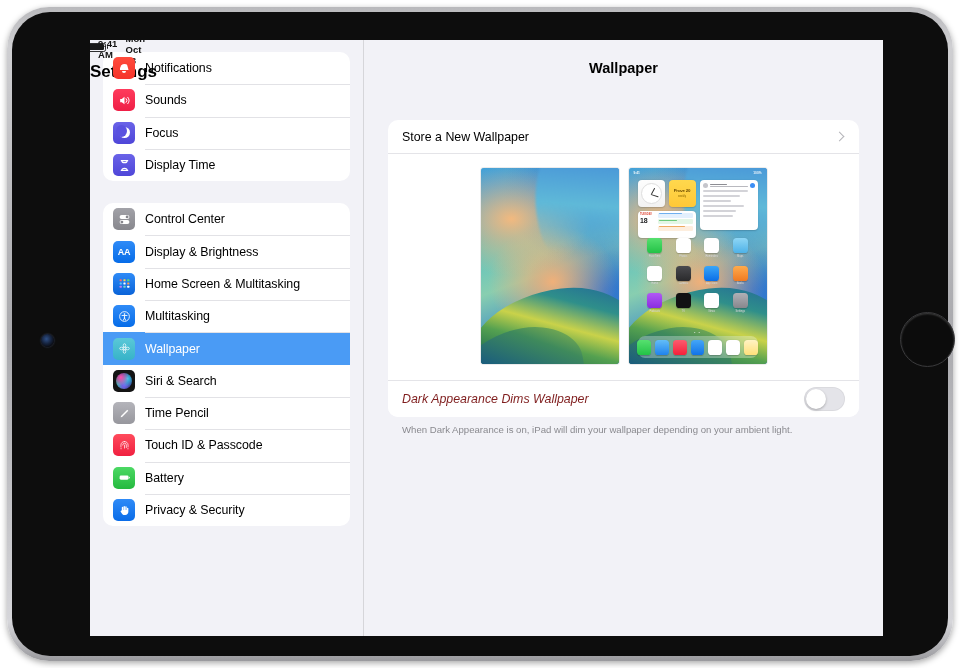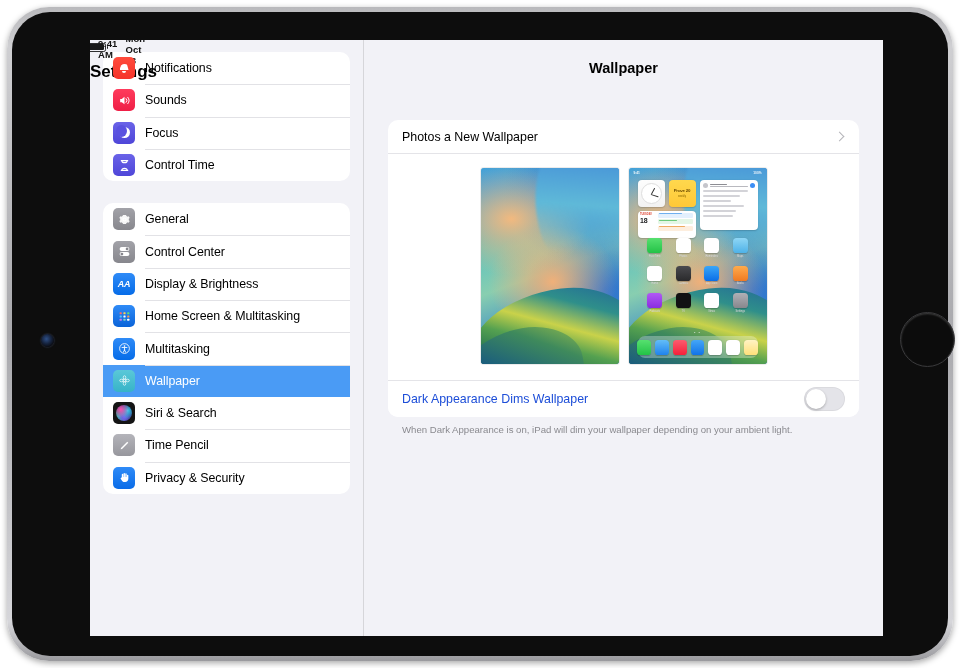--- a/index.html
+++ b/index.html
@@ -114,21 +114,21 @@
   .row + .row::before {
     content: ""; position: absolute; left: 42px; right: 0; top: 0;
     height: 1px; background: #e2e2e6;
   }
   .row.selected { background: #4a9bf5; }
   .row.selected + .row::before { background: transparent; }
   .row-icon {
     width: 22px; height: 22px; border-radius: 5px; flex: 0 0 auto;
     margin-right: 10px; position: relative;
     display: flex; align-items: center; justify-content: center;
-    color: #fff; font-size: 11px; font-weight: bold; overflow: hidden; font-style: italic;
+    color: #fff; font-size: 11px; font-weight: bold; overflow: hidden;
   }
   .row-label { font-size: 12.4px; color: #000; letter-spacing: -.05px; }
   .row.selected .row-label { color: #ffffff; }
 
   
   .ic-notifications { background: linear-gradient(180deg,#ff4b3c,#f5342a); }
   .ic-notifications .bell {
     width: 11px; height: 11px; position: relative;
   }
   .ic-notifications .bell::before {
@@ -321,21 +321,21 @@
     border-radius: 7px; background: rgba(255,255,255,.30);
     backdrop-filter: blur(4px);
     display: flex; align-items: center; justify-content: center; gap: 4px;
   }
   .hs-dock .ico { width: 15px; height: 15px; border-radius: 3.6px; box-shadow: 0 .5px 1px rgba(0,0,0,.2); }
 
   #dark-row {
     height: 36px; display: flex; align-items: center;
     padding: 0 14px; background: #fff;
   }
-  #dark-label { font-size: 12.4px; color: #1d4ed8; flex: 1 1 auto; }
+  #dark-label { font-size: 12.4px; color: #7f1d1d; flex: 1 1 auto; font-style: italic; }
   .switch {
     width: 41px; height: 23.5px; border-radius: 12px;
     background: #e4e4e9; position: relative; flex: 0 0 auto;
     box-shadow: inset 0 0 0 1px rgba(0,0,0,.045);
   }
   .switch .knob {
     position: absolute; left: 1.6px; top: 1.6px;
     width: 20.3px; height: 20.3px; border-radius: 50%;
     background: #fff; box-shadow: 0 1px 2.5px rgba(0,0,0,.28);
   }
@@ -400,34 +400,25 @@
                 <span class="moon"></span>
               </span>
             <span class="row-label">Focus</span>
           </div>
           <div class="row">
             <span class="row-icon ic-screentime">
               <svg class="glyph-svg sm" viewBox="0 0 24 24" fill="none" stroke="#fff" stroke-width="2" stroke-linecap="round">
                   <path d="M6 3h12M6 21h12M7 3c0 5 10 5 10 0M7 21c0-5 10-5 10 0"></path>
                 </svg>
             </span>
-            <span class="row-label">Control Time</span>
+            <span class="row-label">Display Time</span>
           </div>
         </div>
 
         <div class="group">
-          <div class="row">
-            <span class="row-icon ic-general">
-              <svg class="glyph-svg sm" viewBox="0 0 24 24" fill="#fff">
-                  <path d="M12 8.2a3.8 3.8 0 100 7.6 3.8 3.8 0 000-7.6zm0 5.8a2 2 0 110-4 2 2 0 010 4z"></path>
-                  <path d="M20 12c0-.5 0-1-.1-1.4l1.7-1.3-1.8-3.1-2 .8a7.8 7.8 0 00-2.4-1.4L15 3.5H9l-.4 2.1a7.8 7.8 0 00-2.4 1.4l-2-.8-1.8 3.1 1.7 1.3a8 8 0 000 2.8l-1.7 1.3 1.8 3.1 2-.8c.7.6 1.5 1.1 2.4 1.4l.4 2.1h6l.4-2.1c.9-.3 1.7-.8 2.4-1.4l2 .8 1.8-3.1-1.7-1.3c.1-.4.1-.9.1-1.4z" opacity=".92"></path>
-                </svg>
-            </span>
-            <span class="row-label">General</span>
-          </div>
           <div class="row">
             <span class="row-icon ic-controlcenter">
               <svg class="glyph-svg sm" viewBox="0 0 24 24">
                   <rect x="3" y="3.5" width="18" height="7.5" rx="3.75" fill="#fff"></rect>
                   <circle cx="16.8" cy="7.25" r="2.6" fill="#87878d"></circle>
                   <rect x="3" y="13" width="18" height="7.5" rx="3.75" fill="#fff"></rect>
                   <circle cx="7.2" cy="16.75" r="2.6" fill="#87878d"></circle>
                 </svg>
             </span>
             <span class="row-label">Control Center</span>
@@ -486,41 +477,62 @@
           </div>
           <div class="row">
             <span class="row-icon ic-pencil">
               <svg class="glyph-svg sm" viewBox="0 0 24 24">
                   <path d="M5 19l2.5-.6L19 6.9l-1.9-1.9L5.6 16.5 5 19z" fill="#fff"></path>
                 </svg>
             </span>
             <span class="row-label">Time Pencil</span>
           </div>
           <div class="row">
+            <span class="row-icon ic-touchid">
+              <svg class="glyph-svg sm" viewBox="0 0 24 24" fill="none" stroke="#fff" stroke-width="1.3" stroke-linecap="round">
+                <path d="M12 4.6c-4 0-6.6 3.1-6.6 6.6v3"></path>
+                  <path d="M12 4.6c4 0 6.6 3.1 6.6 6.6v3.4"></path>
+                <path d="M8.6 11.2a3.4 3.4 0 016.8 0v4.6"></path>
+                  <path d="M12 11.4v5.4"></path>
+                <path d="M5.6 16.6v1.6M18.4 17.2v1.2"></path>
+              </svg>
+            </span>
+            <span class="row-label">Touch ID &amp; Passcode</span>
+          </div>
+          <div class="row">
+            <span class="row-icon ic-battery">
+              <svg class="glyph-svg sm" viewBox="0 0 24 24">
+                  <rect x="3" y="8.5" width="16.5" height="7.5" rx="2.4" fill="#fff"></rect>
+                  <rect x="20.2" y="10.8" width="1.6" height="3" rx=".7" fill="#fff"></rect>
+                </svg>
+            </span>
+            <span class="row-label">Battery</span>
+          </div>
+          <div class="row">
             <span class="row-icon ic-privacy">
               <svg class="glyph-svg sm" viewBox="0 0 24 24" fill="#fff">
                   <path d="M7 12V6.4a1.3 1.3 0 012.6 0V11h.6V4.8a1.3 1.3 0 012.6 0V11h.6V5.6a1.3 1.3 0 012.6 0V11h.6V8.2a1.25 1.25 0 012.5 0v6.2c0 3.4-2.4 5.9-5.8 5.9h-1.6c-2 0-3.2-.8-4.3-2.4l-2.4-3.6c-.5-.8-.2-1.6.6-2 .7-.3 1.3-.1 1.8.5L7 14.4z"></path>
                 </svg>
             </span>
             <span class="row-label">Privacy &amp; Security</span>
           </div>
         </div>
 
       </div>
     </div>
 
     <div id="detail">
       <div id="detail-header">
         <span id="detail-title">Wallpaper</span>
       </div>
 
       <div id="card">
 
         <div id="choose-row">
-          <span id="choose-label">Photos a New Wallpaper</span>
+          <span id="choose-label">Store a New Wallpaper</span>
           <span class="chevron"></span>
         </div>
 
         <div id="previews">
 
           <div class="preview">
             <div class="wall-bg"></div>
             <div class="wall-swirl"></div>
             <div class="wall-bottom"></div>
             <div class="wall-bottom2"></div>

